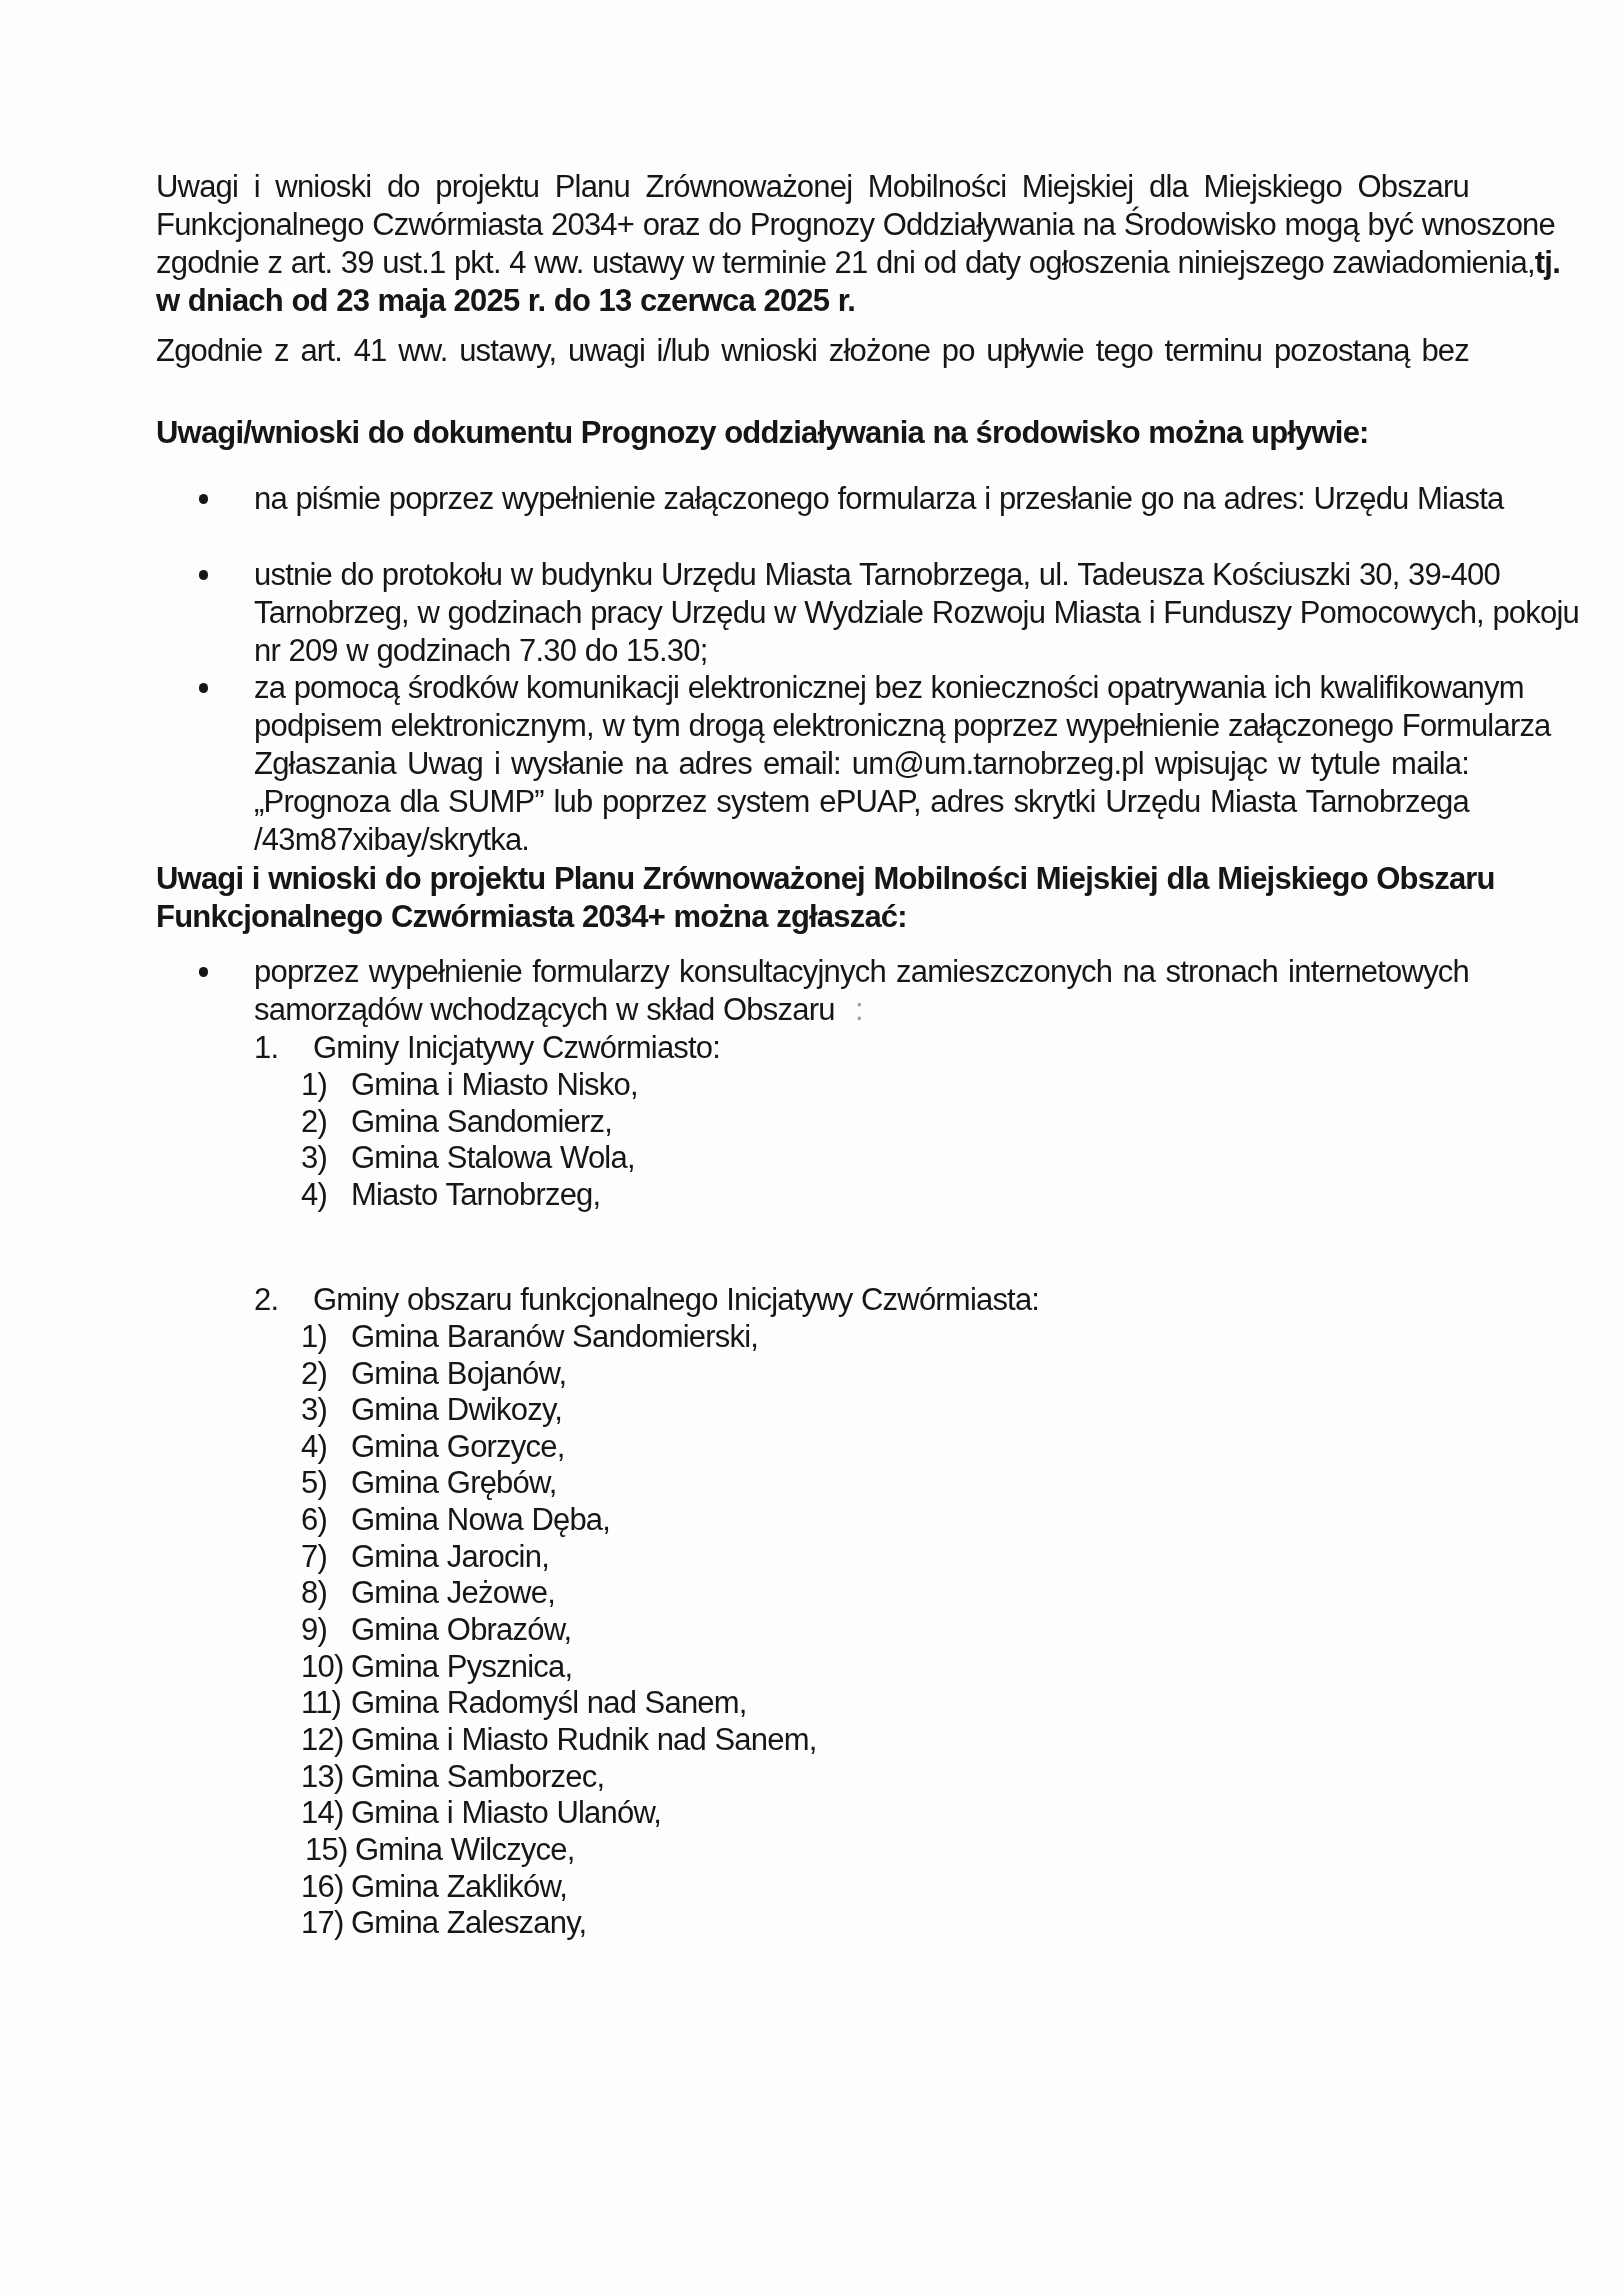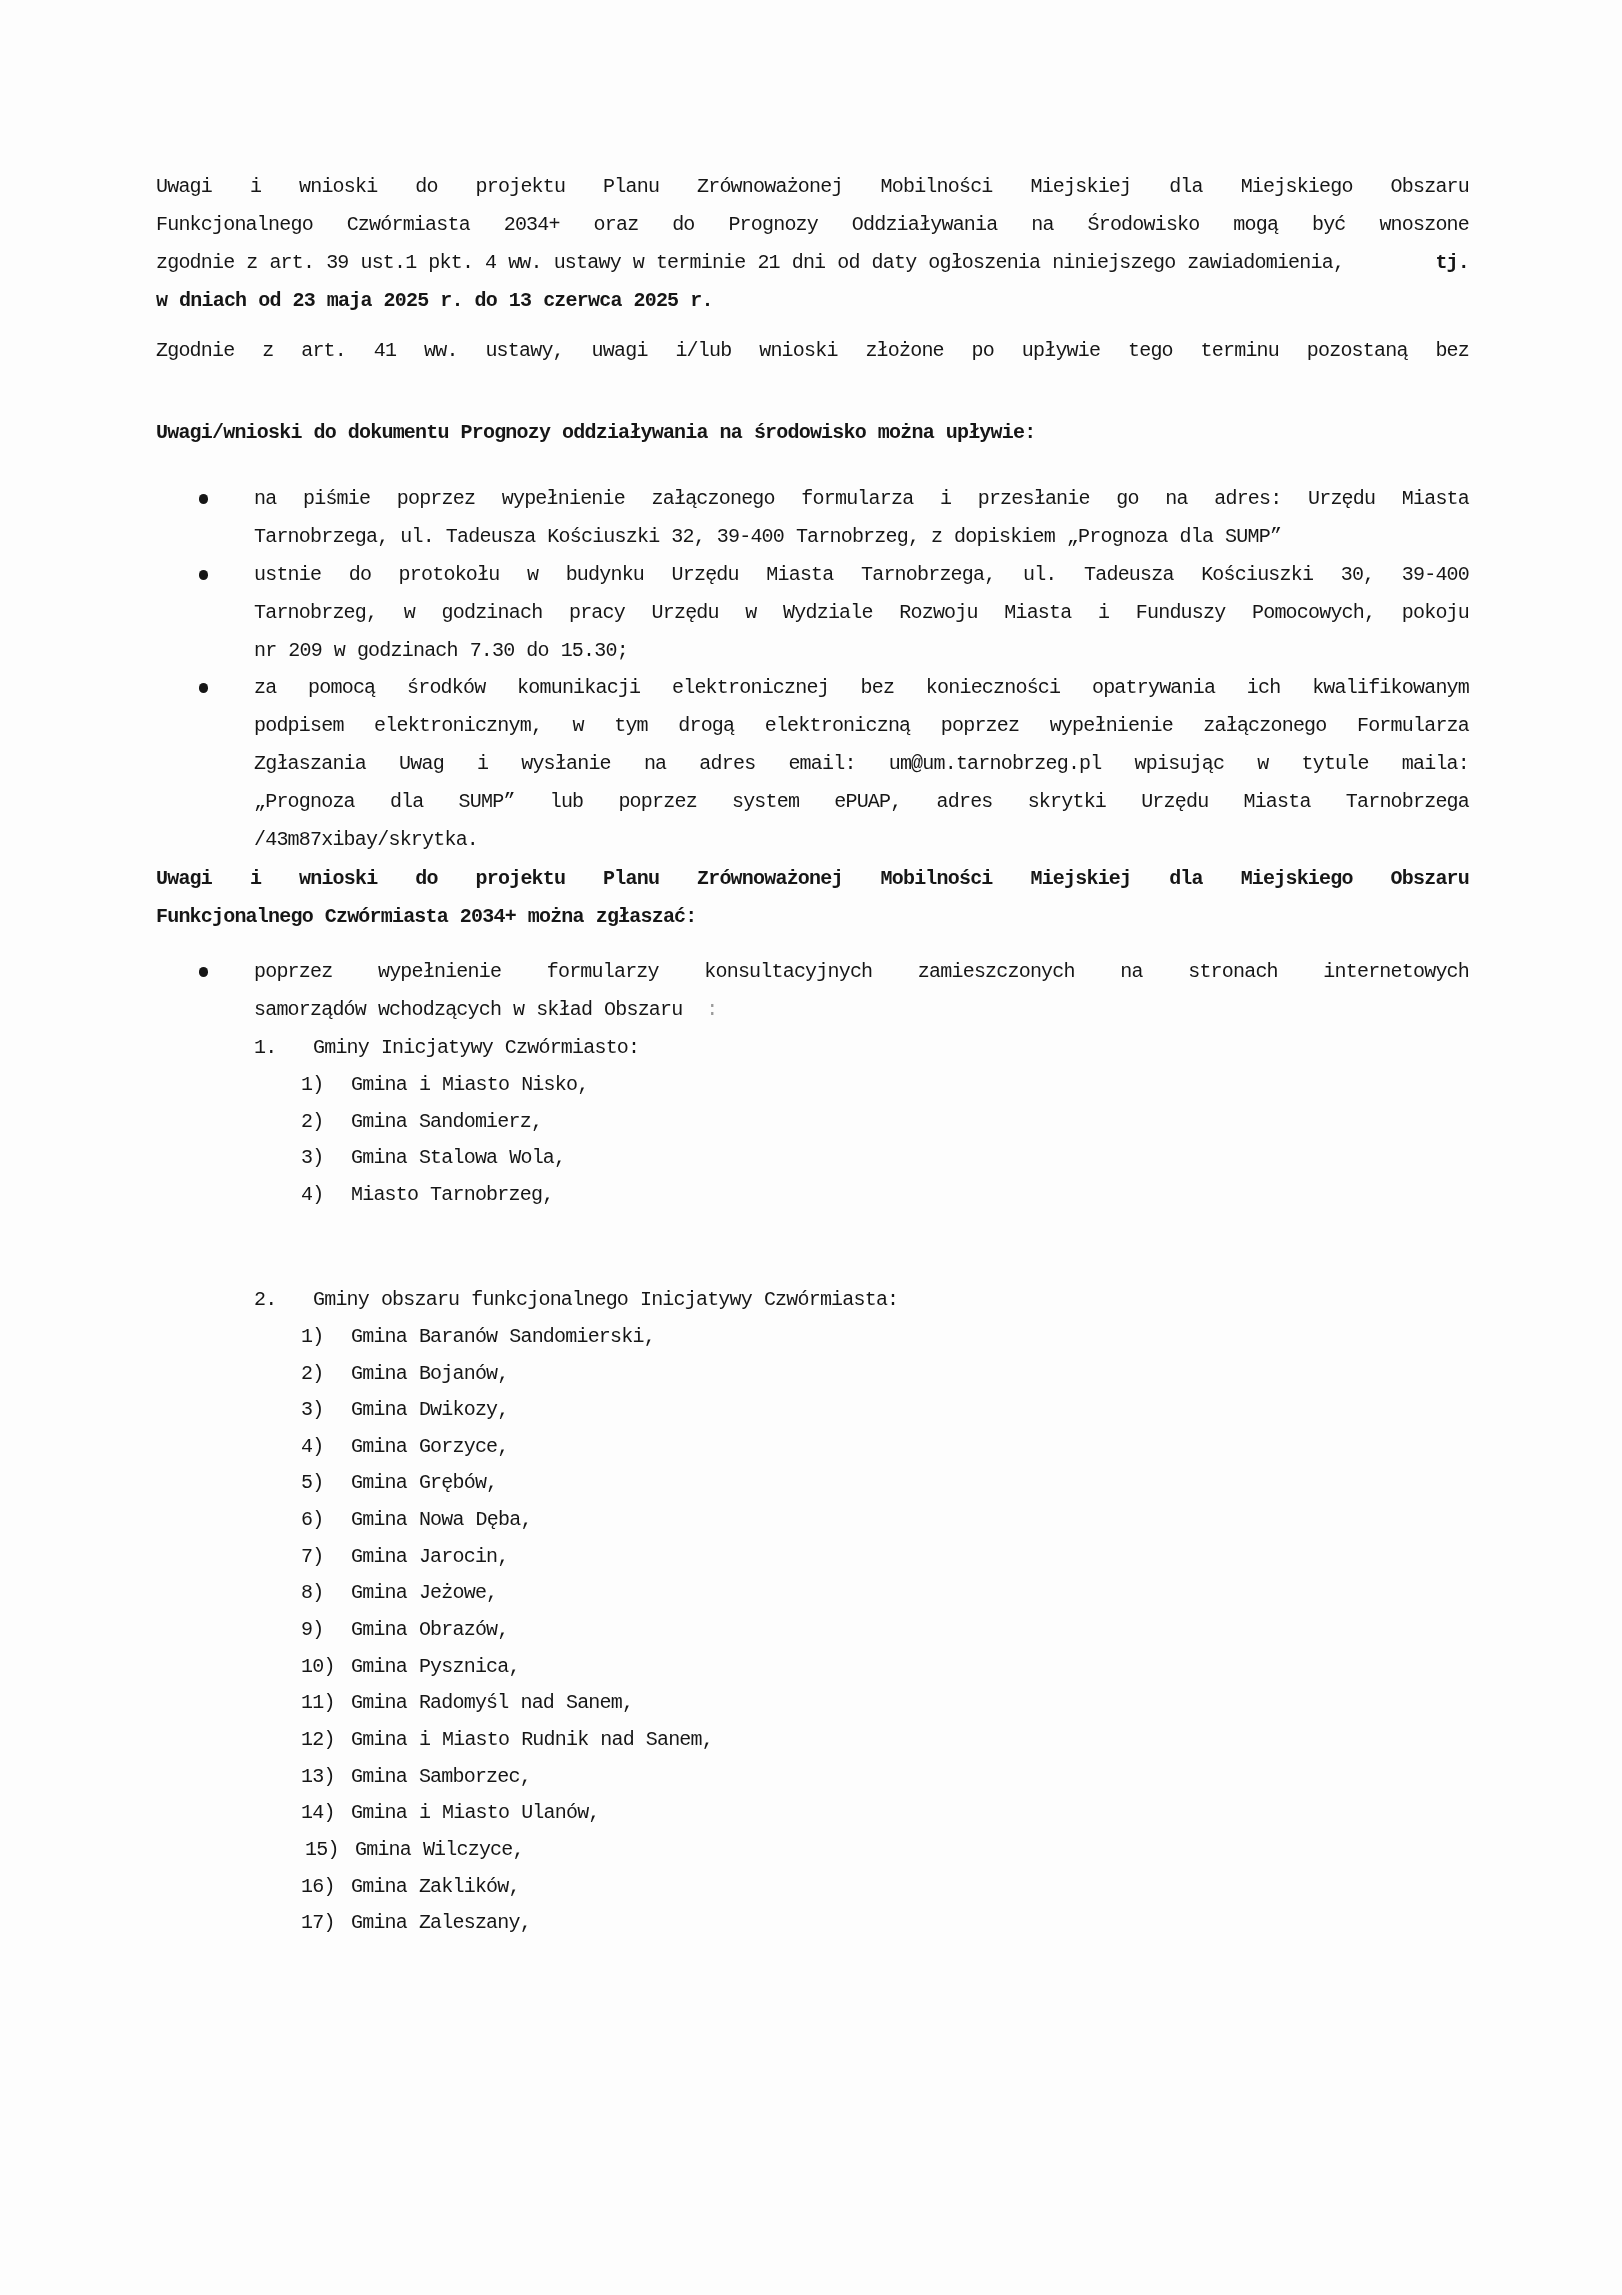--- a/index.html
+++ b/index.html
@@ -1,21 +1,21 @@
 <!DOCTYPE html>
 <html style="font-size:10.5px"><head>
 <meta charset="utf-8">
 <style>
   html, body { margin: 0; padding: 0; background: #ffffff; }
   body { width: 1623px; height: 2295px; position: relative; overflow: hidden; }
   .page {
     position: absolute; left: 0; top: 0; width: 1623px; height: 2295px; background: #fdfdfd;
     color: #161616;
-    font-family: Liberation Mono, monospace;
-    font-size: 20px;
+    font-family: Liberation Sans, sans-serif;
+    font-size: 31px;
     letter-spacing: -0.8px;
     word-spacing: 0.7px;
   }
   .block { position: absolute; left: 156px; width: 1313px; }
   .line { height: 38px; line-height: 38px; white-space: nowrap; }
   .just { text-align: justify; text-align-last: justify; display: block; }
   .b { font-weight: bold; }
   .bullet-item { position: absolute; left: 156px; width: 1313px; }
   .bullet-dot {
     position: absolute; left: 43px; width: 9.2px; height: 9.2px; border-radius: 50%; background: #161616;
@@ -48,21 +48,20 @@
   </div>
 
   <div class="block" style="top:414px;">
     <div class="line b">Uwagi/wnioski do dokumentu Prognozy oddziaływania na środowisko można upływie:</div>
   </div>
 
   <div class="bullet-item" style="top:480px;">
     <span class="bullet-dot" style="top:14.4px;"></span>
     <div class="bullet-text">
       <div class="line just">na piśmie poprzez wypełnienie załączonego formularza i przesłanie go na adres: Urzędu Miasta</div>
-      <div class="line">Tarnobrzega, ul. Tadeusza Kościuszki 32, 39-400 Tarnobrzeg, z dopiskiem „Prognoza dla SUMP”</div>
     </div>
   </div>
 
   <div class="bullet-item" style="top:556px;">
     <span class="bullet-dot" style="top:14.4px;"></span>
     <div class="bullet-text">
       <div class="line just">ustnie do protokołu w budynku Urzędu Miasta Tarnobrzega, ul. Tadeusza Kościuszki 30, 39-400</div>
       <div class="line just">Tarnobrzeg, w godzinach pracy Urzędu w Wydziale Rozwoju Miasta i Funduszy Pomocowych, pokoju</div>
       <div class="line">nr 209 w godzinach 7.30 do 15.30;</div>
     </div>

